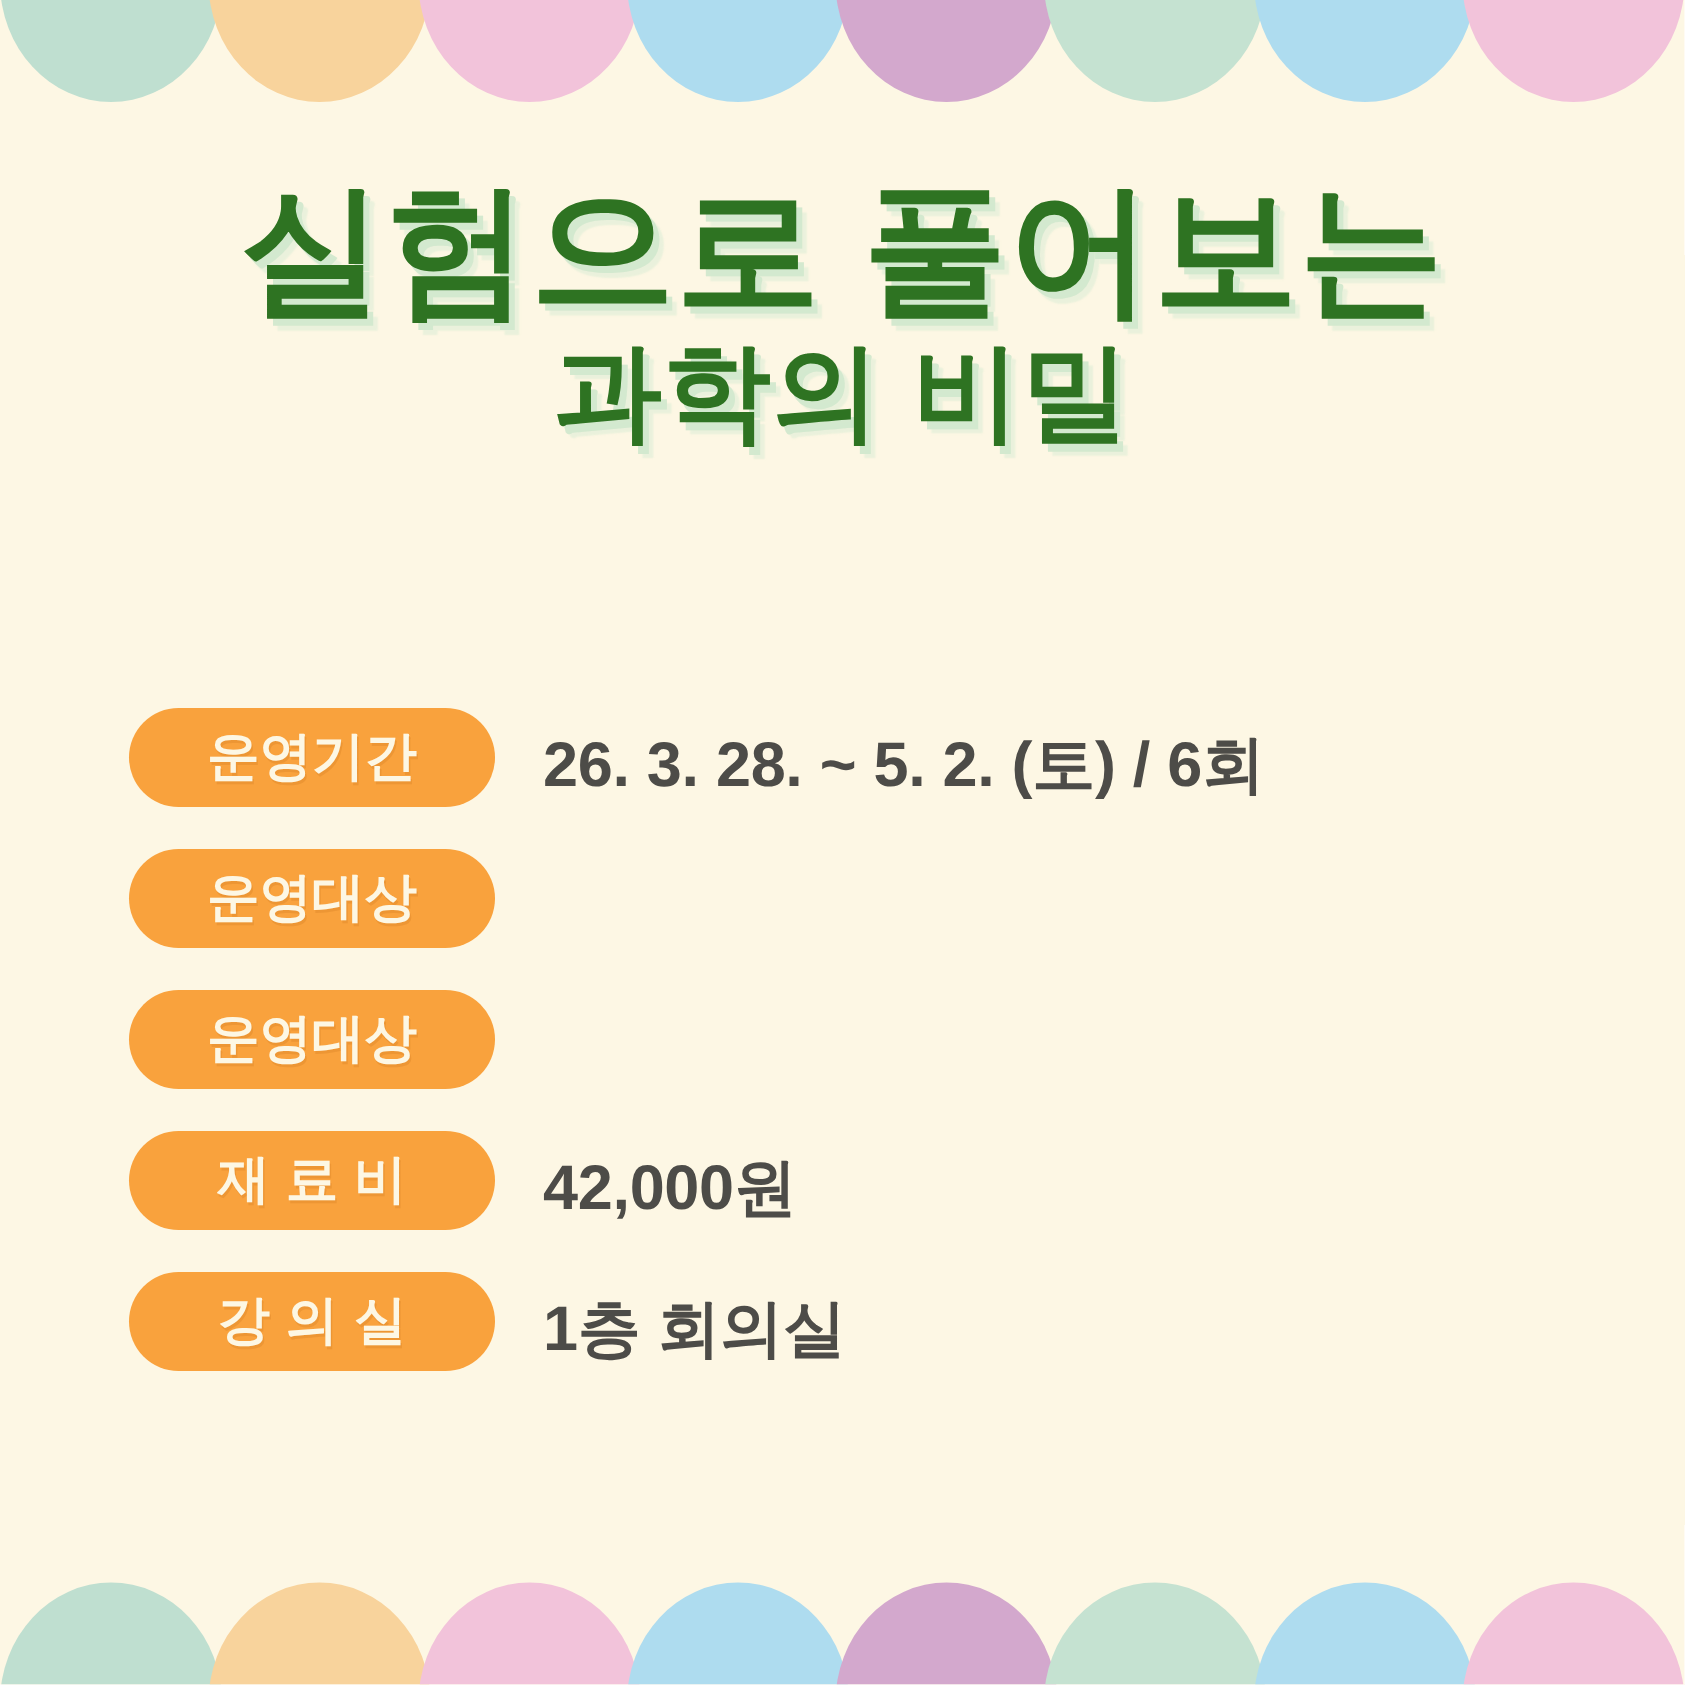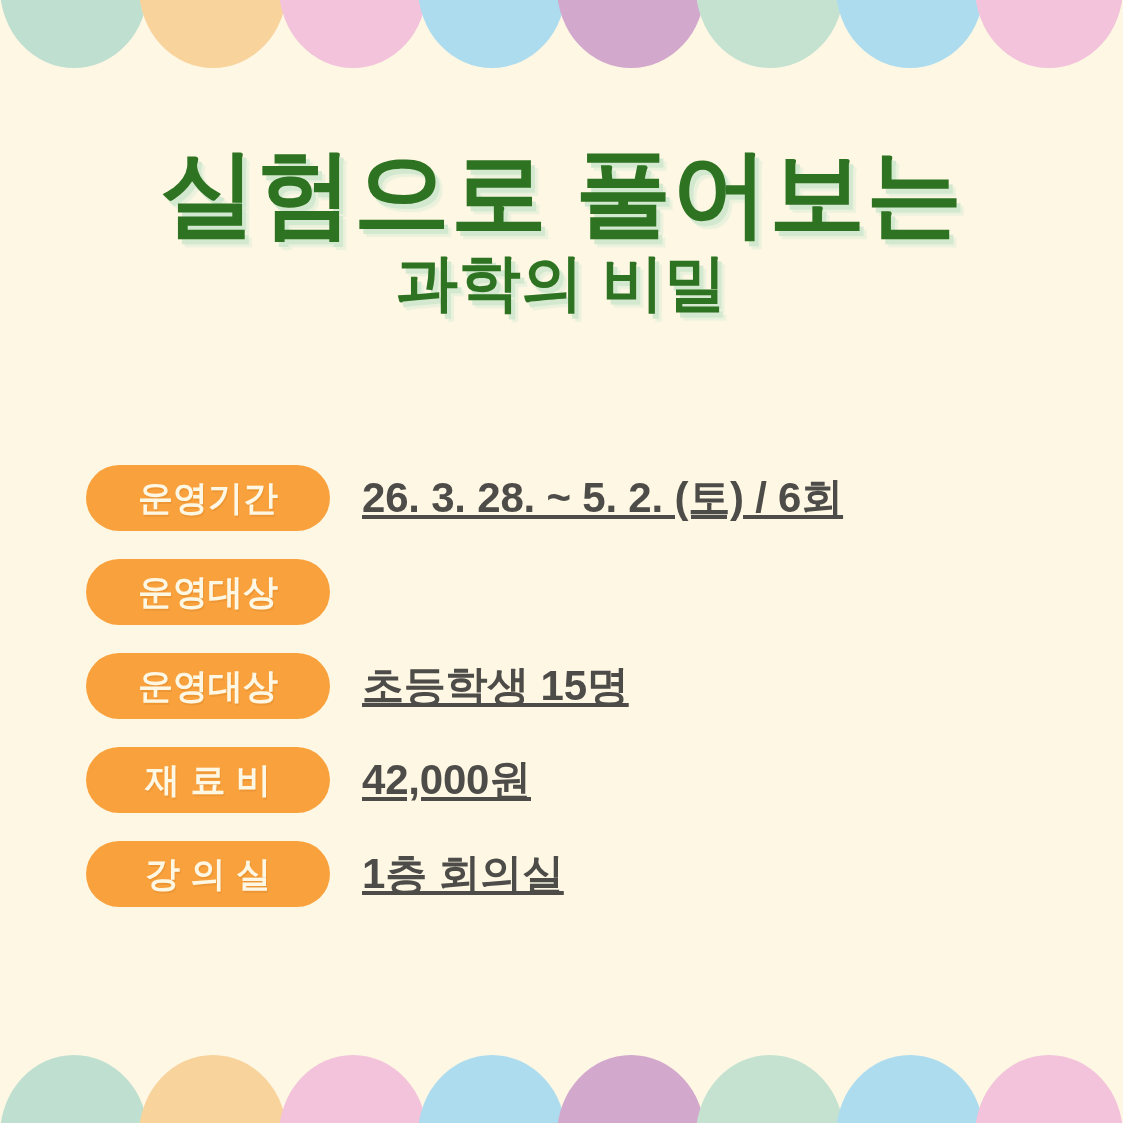--- a/index.html
+++ b/index.html
@@ -34,48 +34,48 @@
     position: absolute;
     top: 0;
     width: 148px;
     height: 160px;
     border-radius: 50%;
   }
 
   
   .title-block {
     position: absolute;
-    top: 142px;
+    top: 116px;
     left: 0;
     width: 1123px;
     text-align: center;
   }
   .title-line {
     display: block;
     color: #2e7322;
     font-weight: 700;
     letter-spacing: 0.01em;
     line-height: 1.06;
     text-shadow:
        4px 5px 0 rgba(210, 232, 205, 0.95),
        7px 8px 1px rgba(218, 236, 214, 0.55);
   }
   .title-line.l1 { font-size: 96px; }
-  .title-line.l2 { font-size: 62px; margin-top: 6px; }
+  .title-line.l2 { font-size: 72px; margin-top: 6px; }
 
   
   .info-list {
     position: absolute;
     top: 458px;
     left: 86px;
     width: 960px;
   }
   .info-row {
     display: flex;
-    align-items: center;
+    align-items: flex-end;
     height: 80px;
     margin-bottom: 14px;
   }
   .badge {
     flex: 0 0 auto;
     width: 244px;
     height: 66px;
     border-radius: 33px;
     background: #f9a23d;
     color: #fdf7e4;
@@ -88,21 +88,20 @@
   .badge.spaced { letter-spacing: 0.30em; text-indent: 0.30em; }
 
   .value {
     flex: 1 1 auto;
     margin-left: 32px;
     color: #4d4c48;
     font-size: 42px;
     font-weight: 700;
     letter-spacing: -0.005em;
     white-space: nowrap;
-    text-decoration: underline;
   }
 </style>
 </head>
 <body>
 
 <div class="poster">
 
   <div class="scallop-row top">
       <div class="scallop" style="left: 0px; background: rgb(191, 223, 208);"></div>
       <div class="scallop" style="left: 139.286px; background: rgb(248, 211, 156);"></div>
@@ -122,21 +121,20 @@
   <div class="info-list">
       <div class="info-row">
         <div class="badge">운영기간</div>
         <div class="value">26. 3. 28. ~ 5. 2. (토) / 6회</div>
       </div>
       <div class="info-row">
         <div class="badge">운영대상</div>
       </div>
       <div class="info-row">
         <div class="badge">운영대상</div>
-        <div class="value">초등학생 15명</div>
       </div>
       <div class="info-row">
         <div class="badge spaced">재료비</div>
         <div class="value">42,000원</div>
       </div>
       <div class="info-row">
         <div class="badge spaced">강의실</div>
         <div class="value">1층 회의실</div>
       </div>
     </div>

